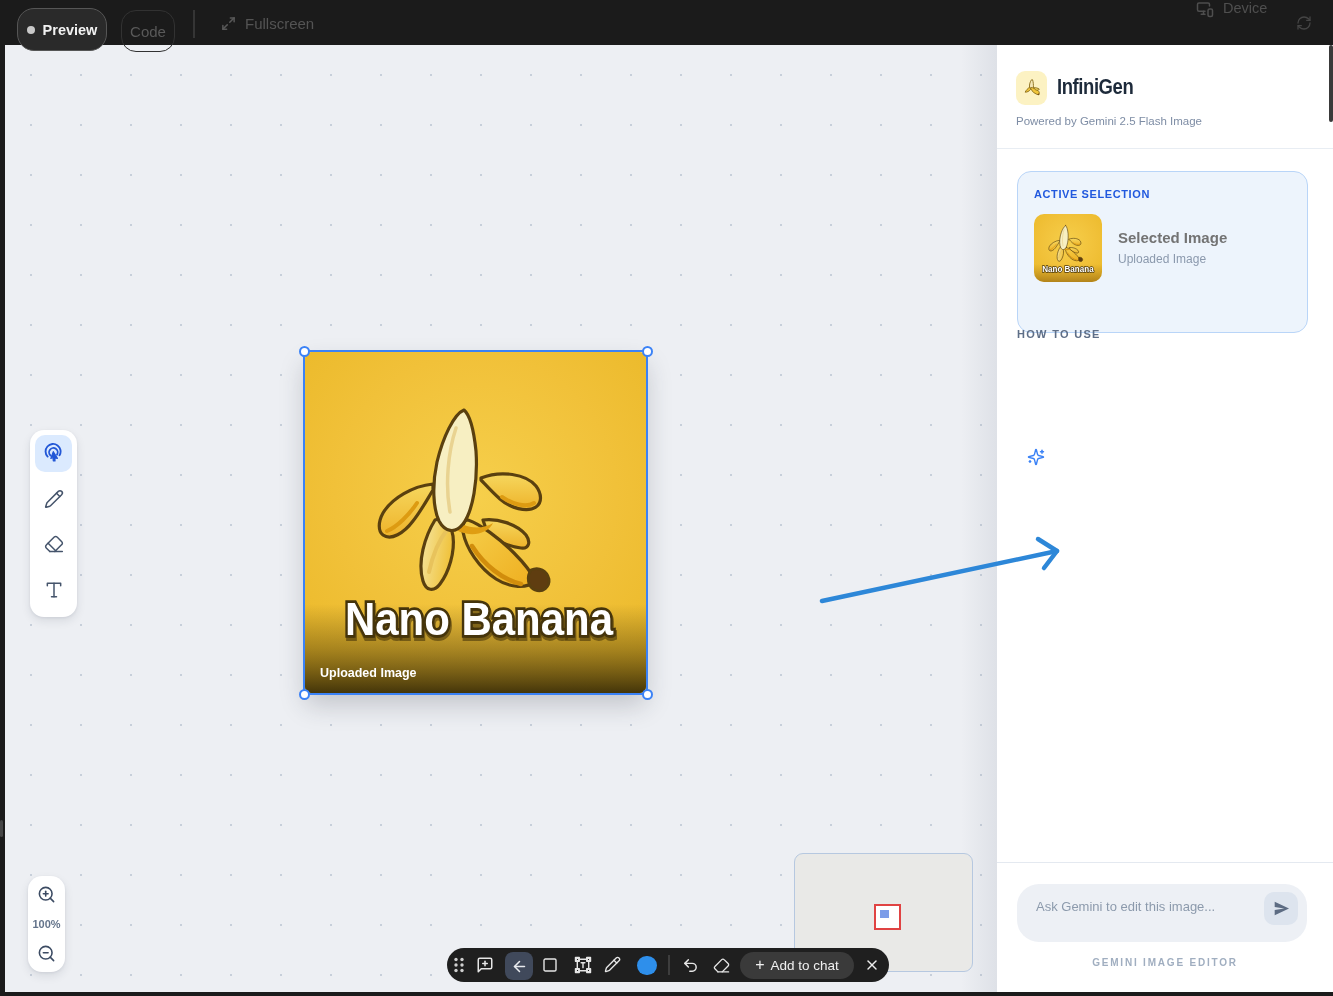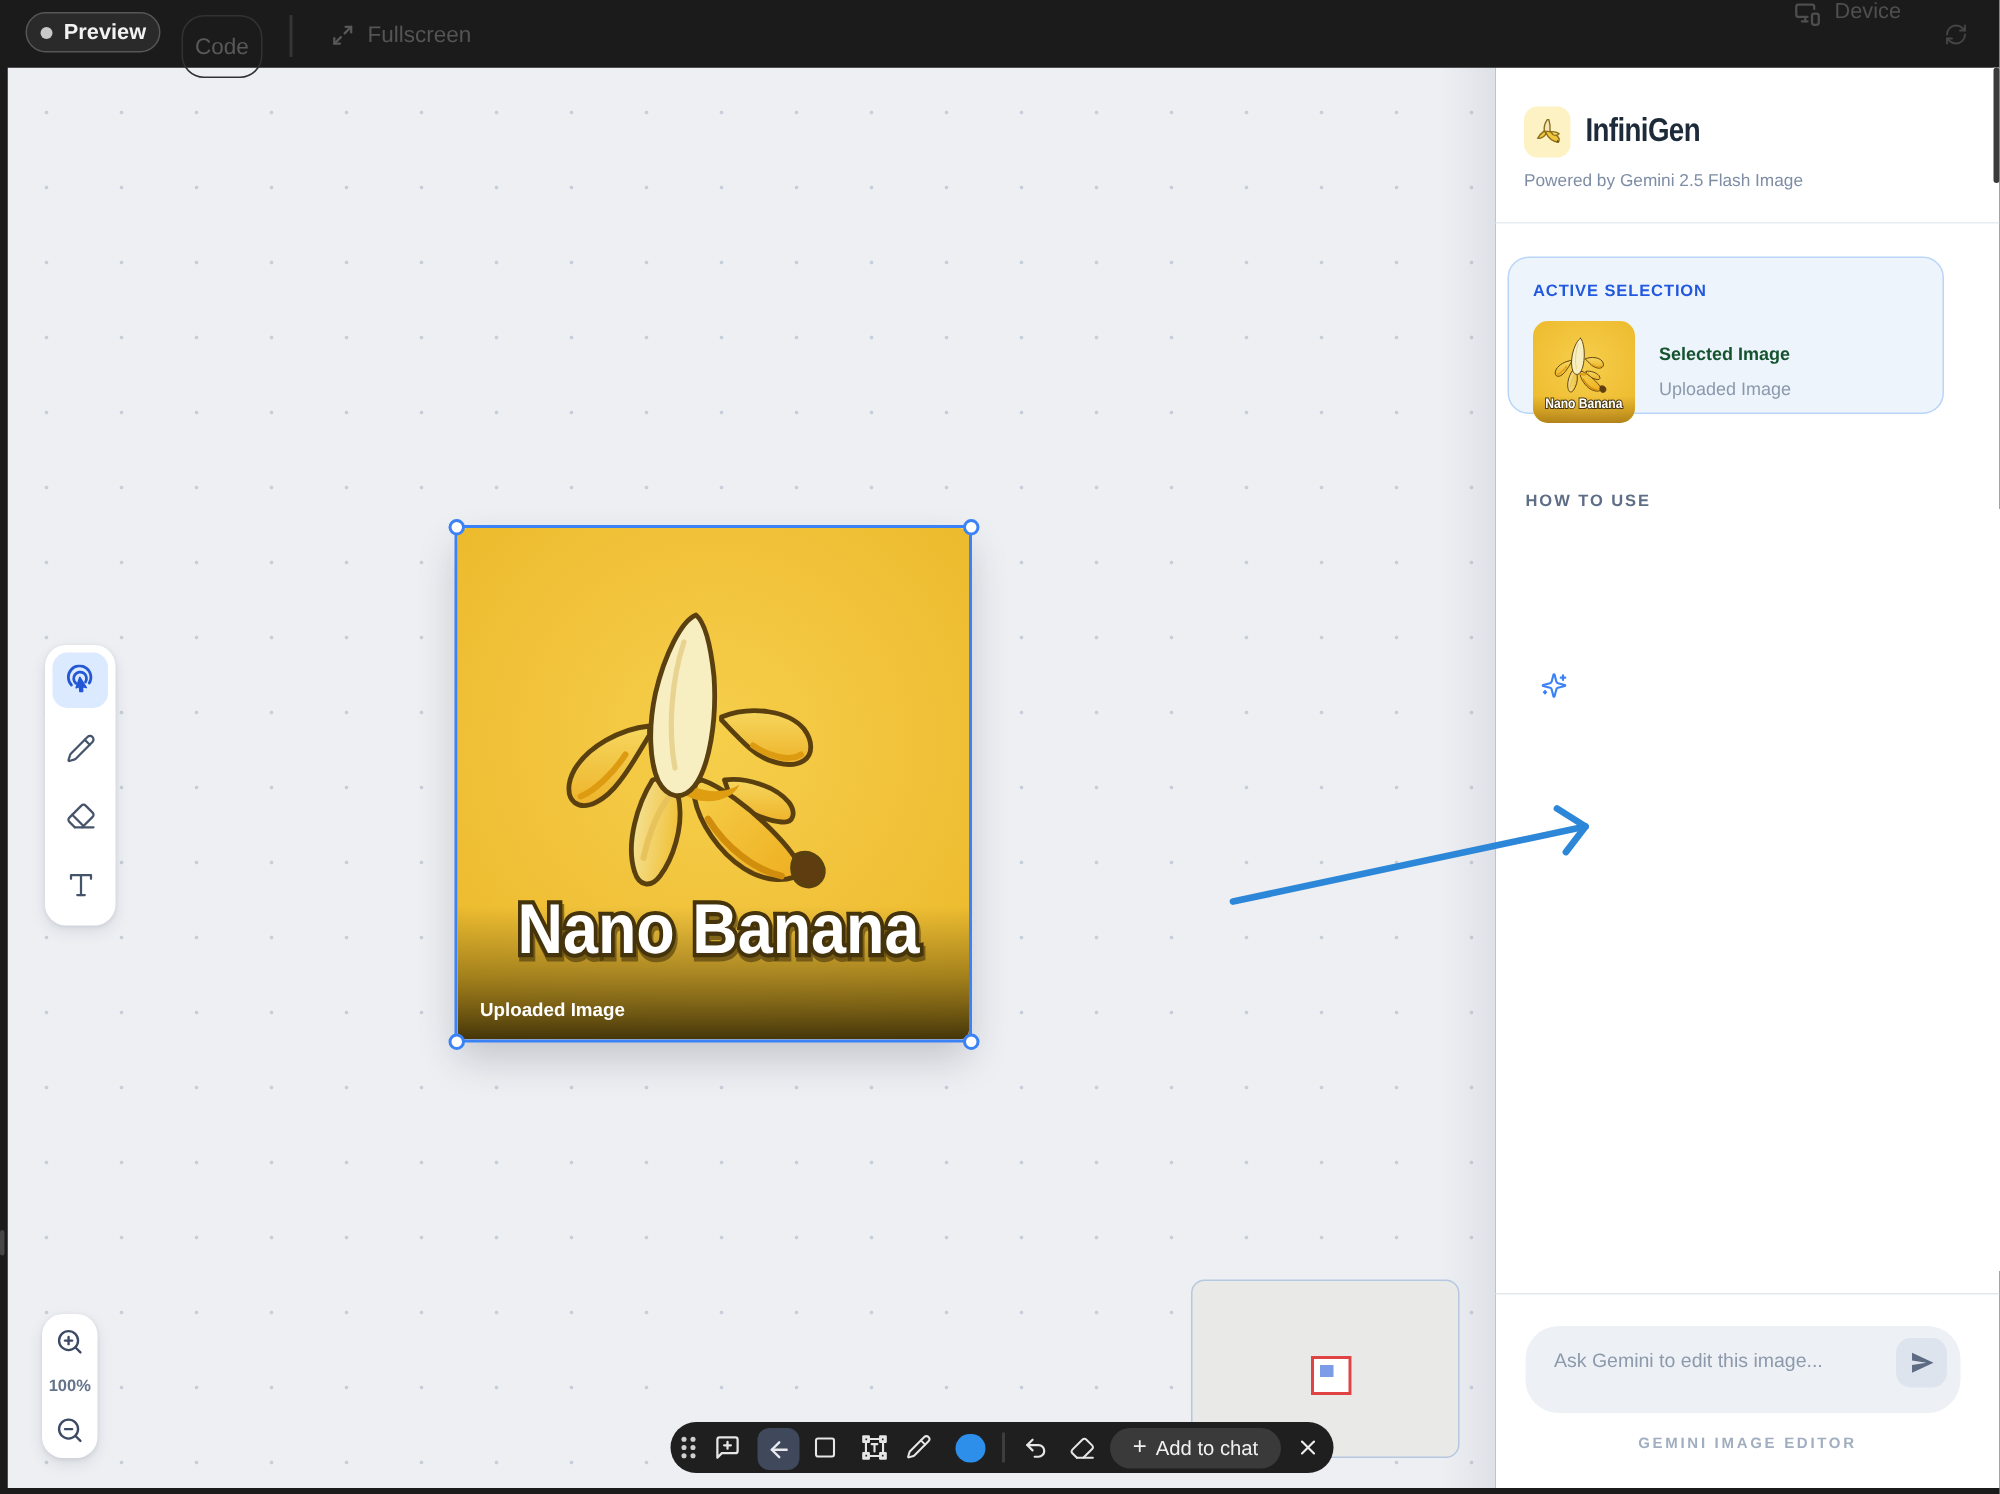--- a/index.html
+++ b/index.html
@@ -2,21 +2,21 @@
 <html><head>
 <meta charset="utf-8">
 <style>
   * { margin:0; padding:0; box-sizing:border-box; }
   html,body { width:1333px; height:996px; overflow:hidden; font-family:"Liberation Sans", sans-serif; }
   body { position:relative; background:#1b1b1b; }
   .abs { position:absolute; }
 
   
   .topbar { position:absolute; left:0; top:0; width:1329px; height:45px; background:#1b1b1b; }
-  .pill-preview { position:absolute; left:17px; top:8px; width:90px; height:27px; border-radius:17px;
+  .pill-preview { position:absolute; left:17px; top:8px; width:90px; height:43px; border-radius:17px;
     border:1.5px solid #565656; background:#2a2a2a; color:#f2f2f2; font-size:14.5px; font-weight:700;
     display:flex; align-items:center; justify-content:center; gap:8px; }
   .pill-preview .dot { width:8px; height:8px; border-radius:50%; background:#c9c9c9; }
   .pill-code { position:absolute; left:121px; top:10px; width:54px; height:42px; border-radius:15px;
     border:1.5px solid #323232; color:#595959; font-size:15px; font-weight:500;
     display:flex; align-items:center; justify-content:center; }
   .tb-div { position:absolute; left:193px; top:10px; width:1.5px; height:28px; background:#353535; }
   .fullscreen { position:absolute; left:221px; top:0; height:46px; display:flex; align-items:center; gap:9px;
     color:#545454; font-size:15px; font-weight:400; }
   .device { position:absolute; left:1196px; top:0; height:45px; display:flex; align-items:flex-start; gap:9px;
@@ -63,25 +63,25 @@
     display:flex; align-items:center; }
 
   
   .sidebar { position:absolute; left:997px; top:45px; width:336px; height:947px; background:#ffffff; }
   .appicon { position:absolute; left:19px; top:26px; width:31px; height:34px; background:#fcf2c3; border-radius:9px;
     display:flex; align-items:center; justify-content:center; }
   .sb-title { position:absolute; left:60px; top:29px; font-size:22px; font-weight:700; color:#1d2a3a; letter-spacing:-0.5px; transform:scaleX(0.84); transform-origin:left center; }
   .sb-sub { position:absolute; left:19px; top:70px; font-size:11.5px; font-weight:400; color:#7e8da5; }
   .sb-divider { position:absolute; left:0; top:103px; width:336px; height:1px; background:#e8edf3; }
 
-  .activebox { position:absolute; left:8px; top:126px; width:291px; height:105px; background:#edf4fc;
+  .activebox { position:absolute; left:20px; top:126px; width:291px; height:162px; background:#edf4fc;
     border:1.5px solid #b9d5f8; border-radius:14px; }
   .as-label { position:absolute; left:16px; top:16px; font-size:11px; font-weight:700; letter-spacing:0.6px; color:#2158de; }
   .thumb { position:absolute; left:16px; top:42px; width:68px; height:68px; border-radius:10px; overflow:hidden; }
-  .as-t1 { position:absolute; left:100px; top:57px; font-size:12px; font-weight:700; color:#14532d; }
+  .as-t1 { position:absolute; left:100px; top:57px; font-size:15px; font-weight:700; color:#737373; }
   .as-t2 { position:absolute; left:100px; top:80px; font-size:12px; color:#8b99ad; }
 
   .howto { position:absolute; left:20px; top:282.5px; font-size:11px; font-weight:700; letter-spacing:1.3px; color:#5e6e87; }
   .hitem { position:absolute; left:30px; }
   .hitem .ic { position:absolute; left:0; top:1px; }
   .hitem .ht { font-size:11.5px; font-weight:700; color:#253246; line-height:14px; margin-bottom:3px; }
   .hitem .hl { font-size:11.5px; color:#5d6d86; line-height:16.8px; }
   .hitem-body { margin-left:28px; }
 
   .sb-footdiv { position:absolute; left:0; top:817px; width:336px; height:1px; background:#e4e9f0; }

